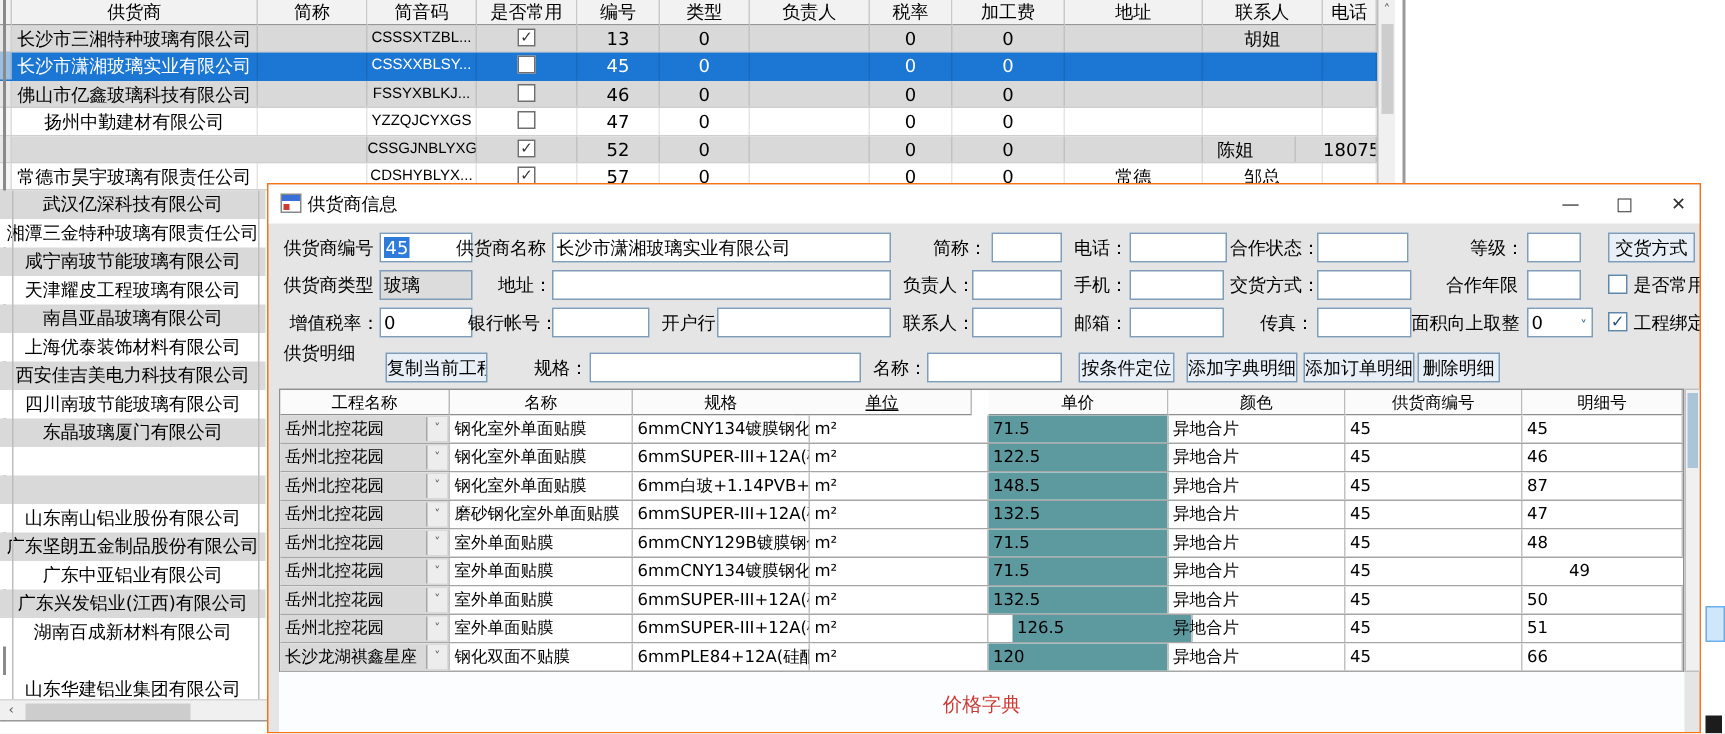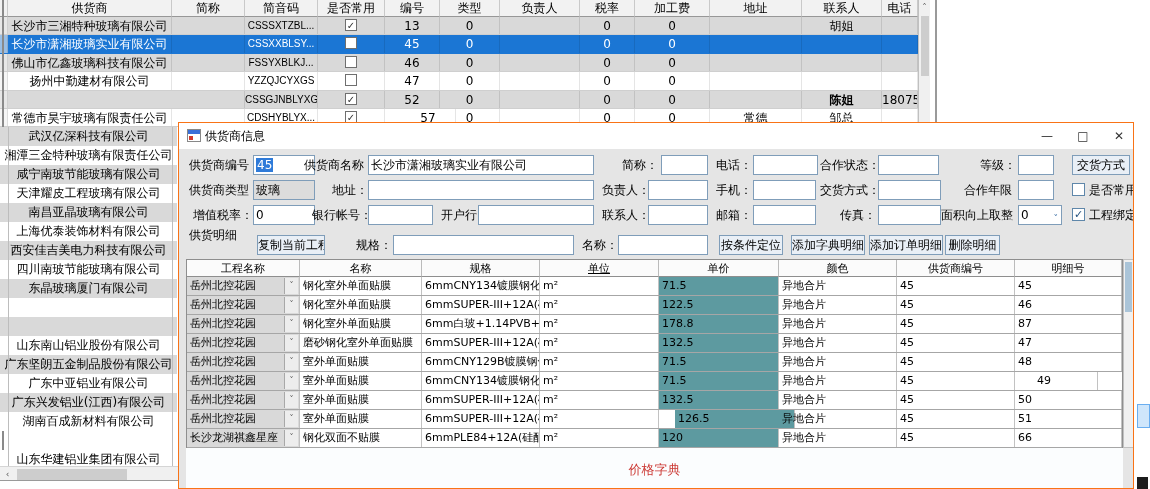--- a/index.html
+++ b/index.html
@@ -151,32 +151,32 @@
         <div class="mt-c code" style="left: 245px; width: 73px;">CSSGJNBLYXGS</div>
         <div class="mt-c" style="left: 318px; width: 67px;">
           <div class="cb">✓</div>
         </div>
         <div class="mt-c" style="left: 385px; width: 55px;">52</div>
         <div class="mt-c" style="left: 440px; width: 60px;">0</div>
         <div class="mt-c" style="left: 500px; width: 80px;"></div>
         <div class="mt-c" style="left: 580px; width: 55px;">0</div>
         <div class="mt-c" style="left: 635px; width: 75px;">0</div>
         <div class="mt-c" style="left: 710px; width: 92px;"></div>
-        <div class="mt-c" style="left: 802px; width: 80px; font-weight: bold;">陈姐</div>
+        <div class="mt-c" style="left: 784px; width: 80px;">陈姐</div>
         <div class="mt-c" style="left: 882px; width: 36px;">180751</div>
         <div class="mt-c" style="left: 0px; width: 8px; background: rgba(240, 240, 240, 0.6);"></div>
       </div>
       <div class="mt-row" style="top: 109px; height: 18.4px;">
         <div class="mt-c" style="left: 8px; width: 164px;">常德市昊宇玻璃有限责任公司</div>
         <div class="mt-c" style="left: 172px; width: 73px;"></div>
         <div class="mt-c code" style="left: 245px; width: 73px;">CDSHYBLYX...</div>
         <div class="mt-c" style="left: 318px; width: 67px;">
           <div class="cb">✓</div>
         </div>
-        <div class="mt-c" style="left: 401px; width: 55px;">57</div>
+        <div class="mt-c" style="left: 385px; width: 55px;">57</div>
         <div class="mt-c" style="left: 440px; width: 60px;">0</div>
         <div class="mt-c" style="left: 500px; width: 80px;"></div>
         <div class="mt-c" style="left: 580px; width: 55px;">0</div>
         <div class="mt-c" style="left: 635px; width: 75px;">0</div>
         <div class="mt-c" style="left: 710px; width: 92px;">常德</div>
         <div class="mt-c" style="left: 802px; width: 80px;">邹总</div>
         <div class="mt-c" style="left: 882px; width: 36px;"></div>
         <div class="mt-c" style="left: 0px; width: 8px; background: rgba(240, 240, 240, 0.6);"></div>
       </div>
     </div>
@@ -291,21 +291,21 @@
     <input class="inp" style="left: 439px; top: 112px; width: 90px;" value="">
     <div class="btn" style="left:540px;top:112px;width:64px">按条件定位</div>
     <div class="btn" style="left:612px;top:112px;width:74px">添加字典明细</div>
     <div class="btn" style="left:690px;top:112px;width:74px">添加订单明细</div>
     <div class="btn" style="left:766px;top:112px;width:55px">删除明细</div>
 
     <div id="dt">
         <div class="dt-h" style="left: 0px; width: 113px;">工程名称</div>
         <div class="dt-h" style="left: 113px; width: 122px;">名称</div>
         <div class="dt-h" style="left: 235px; width: 118px;">规格</div>
-        <div class="dt-h" style="left: 353px; width: 119px; text-decoration: underline;">单位</div>
+        <div class="dt-h" style="left: 342px; width: 119px; text-decoration: underline;">单位</div>
         <div class="dt-h" style="left: 472px; width: 120px;">单价</div>
         <div class="dt-h" style="left: 592px; width: 118px;">颜色</div>
         <div class="dt-h" style="left: 710px; width: 118px;">供货商编号</div>
         <div class="dt-h" style="left: 828px; width: 107px;">明细号</div>
         <div class="dt-row" style="top: 17px;">
           <div class="dt-c dt-combo" style="left: 0px; width: 113px;">岳州北控花园<div class="combo-btn">˅</div></div>
           <div class="dt-c" style="left: 113px; width: 122px;">钢化室外单面贴膜</div>
           <div class="dt-c" style="left: 235px; width: 118px;">6mmCNY134镀膜钢化</div>
           <div class="dt-c" style="left: 353px; width: 119px;">m²</div>
           <div class="dt-c dt-price" style="left: 472px; width: 120px;">71.5</div>
@@ -321,21 +321,21 @@
           <div class="dt-c dt-price" style="left: 472px; width: 120px;">122.5</div>
           <div class="dt-c" style="left: 592px; width: 118px;">异地合片</div>
           <div class="dt-c" style="left: 710px; width: 118px;">45</div>
           <div class="dt-c" style="left: 828px; width: 107px;">46</div>
         </div>
         <div class="dt-row" style="top: 55px;">
           <div class="dt-c dt-combo" style="left: 0px; width: 113px;">岳州北控花园<div class="combo-btn">˅</div></div>
           <div class="dt-c" style="left: 113px; width: 122px;">钢化室外单面贴膜</div>
           <div class="dt-c" style="left: 235px; width: 118px;">6mm白玻+1.14PVB+6mm...</div>
           <div class="dt-c" style="left: 353px; width: 119px;">m²</div>
-          <div class="dt-c dt-price" style="left: 472px; width: 120px;">178.8</div>
+          <div class="dt-c dt-price" style="left: 472px; width: 120px;">148.5</div>
           <div class="dt-c" style="left: 592px; width: 118px;">异地合片</div>
           <div class="dt-c" style="left: 710px; width: 118px;">45</div>
           <div class="dt-c" style="left: 828px; width: 107px;">87</div>
         </div>
         <div class="dt-row" style="top: 74px;">
           <div class="dt-c dt-combo" style="left: 0px; width: 113px;">岳州北控花园<div class="combo-btn">˅</div></div>
           <div class="dt-c" style="left: 113px; width: 122px;">磨砂钢化室外单面贴膜</div>
           <div class="dt-c" style="left: 235px; width: 118px;">6mmSUPER-III+12A(硅...</div>
           <div class="dt-c" style="left: 353px; width: 119px;">m²</div>
           <div class="dt-c dt-price" style="left: 472px; width: 120px;">132.5</div>
@@ -354,21 +354,21 @@
           <div class="dt-c" style="left: 828px; width: 107px;">48</div>
         </div>
         <div class="dt-row" style="top: 112px;">
           <div class="dt-c dt-combo" style="left: 0px; width: 113px;">岳州北控花园<div class="combo-btn">˅</div></div>
           <div class="dt-c" style="left: 113px; width: 122px;">室外单面贴膜</div>
           <div class="dt-c" style="left: 235px; width: 118px;">6mmCNY134镀膜钢化</div>
           <div class="dt-c" style="left: 353px; width: 119px;">m²</div>
           <div class="dt-c dt-price" style="left: 472px; width: 120px;">71.5</div>
           <div class="dt-c" style="left: 592px; width: 118px;">异地合片</div>
           <div class="dt-c" style="left: 710px; width: 118px;">45</div>
-          <div class="dt-c" style="left: 804px; width: 107px; text-align: center;">49</div>
+          <div class="dt-c" style="left: 856px; width: 107px;">49</div>
         </div>
         <div class="dt-row" style="top: 131px;">
           <div class="dt-c dt-combo" style="left: 0px; width: 113px;">岳州北控花园<div class="combo-btn">˅</div></div>
           <div class="dt-c" style="left: 113px; width: 122px;">室外单面贴膜</div>
           <div class="dt-c" style="left: 235px; width: 118px;">6mmSUPER-III+12A(硅...</div>
           <div class="dt-c" style="left: 353px; width: 119px;">m²</div>
           <div class="dt-c dt-price" style="left: 472px; width: 120px;">132.5</div>
           <div class="dt-c" style="left: 592px; width: 118px;">异地合片</div>
           <div class="dt-c" style="left: 710px; width: 118px;">45</div>
           <div class="dt-c" style="left: 828px; width: 107px;">50</div>

